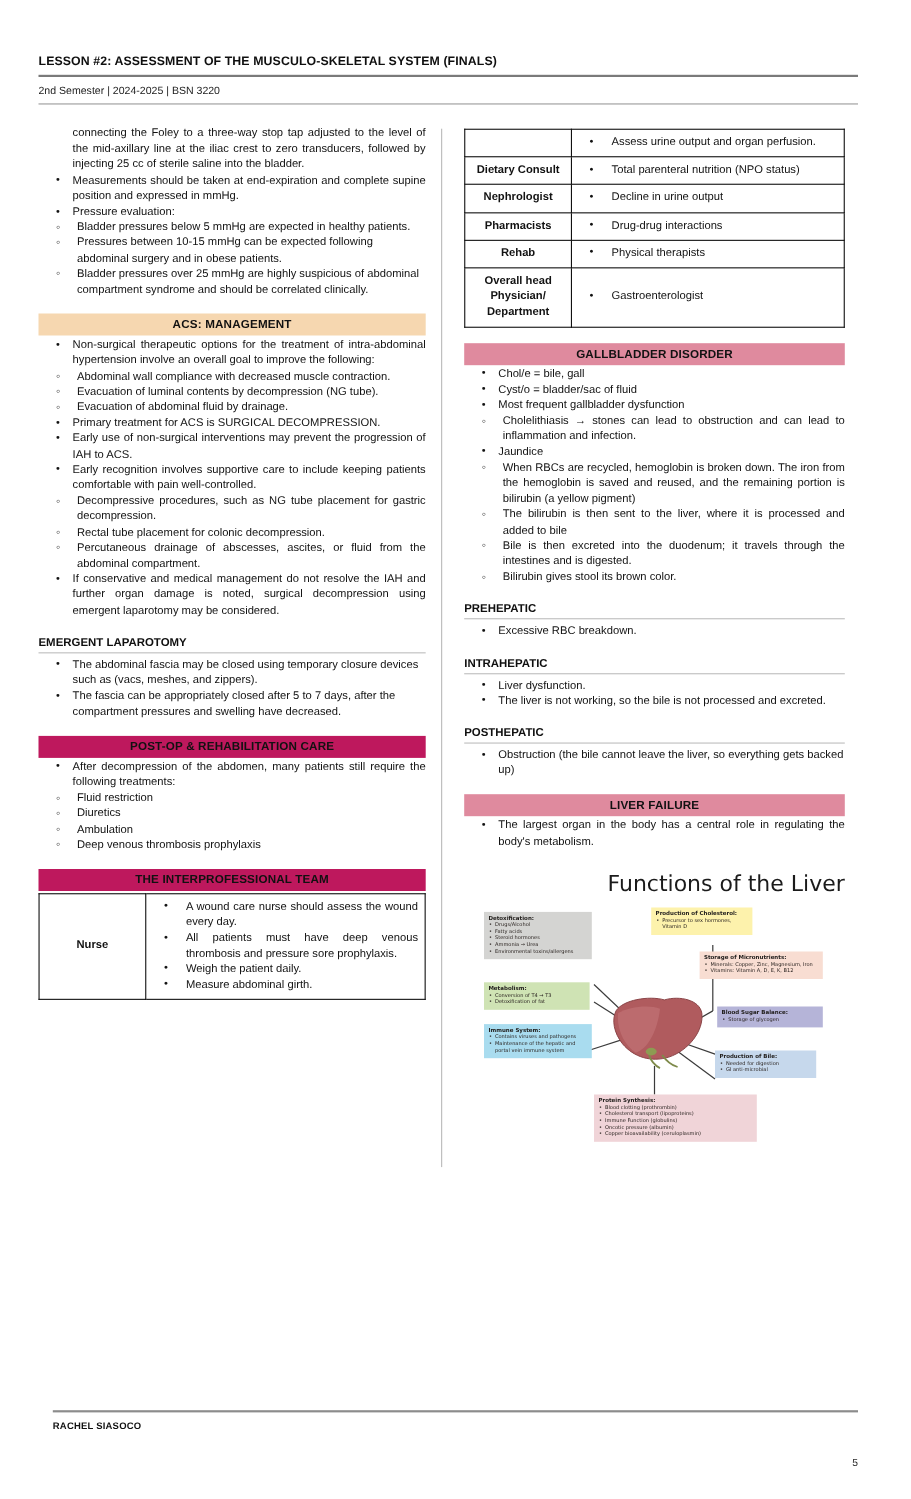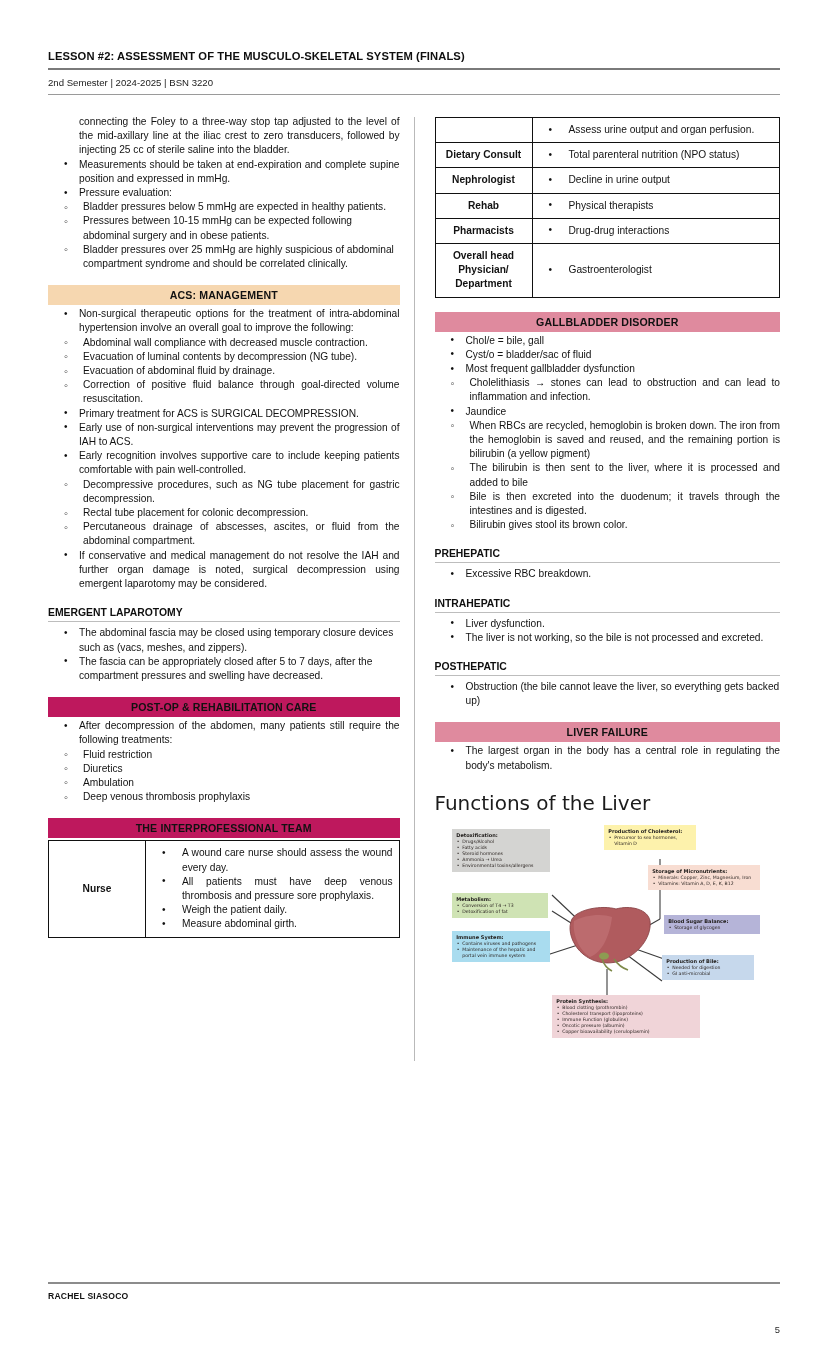--- a/index.html
+++ b/index.html
@@ -5,21 +5,21 @@
   * { box-sizing: border-box; }
   html, body { margin: 0; padding: 0; }
   body {
     width: 828px; height: 1363px;
     background: #ffffff;
     font-family: "Liberation Sans", sans-serif;
     color: #111111;
     position: relative;
     overflow: hidden;
   }
-  .page { padding: 50px 48px 0 48px; width: 828px; height: 1363px; position: relative; }
+  .page { padding: 50px 48px 0 35px; width: 828px; height: 1363px; position: relative; }
 
   
   .doc-title {
     font-size: 11.2px; font-weight: bold; letter-spacing: .1px;
     color: #0f0f0f; padding-bottom: 6px;
   }
   .rule-thick { height: 2px; background: #7a7a7a; margin-bottom: 7px; }
   .rule-thin  { height: 1px; background: #9a9a9a; }
   .doc-sub { font-size: 9.6px; color: #1a1a1a; padding-bottom: 6px; }
 
@@ -79,21 +79,21 @@
   table.grid td.role {
     text-align: center; font-weight: bold; width: 97px;
   }
   table.grid td.items { text-align: justify; }
   table.grid ul { list-style: none; margin: 0; padding: 0; }
   table.grid ul > li { position: relative; padding-left: 30px; text-align: justify; }
   table.grid ul > li::before { content: "\2022"; position: absolute; left: 10px; top: -0.5px; }
 
   
   .fig-title {
-    text-align: left; font-size: 20px; font-weight: 400;
+    text-align: right; font-size: 20px; font-weight: 400;
     color: #1b1b1b; margin: 18px 0 8px 0;
     font-family: "DejaVu Sans", sans-serif;
   }
   .fig {
     position: relative; width: 310px; height: 238px; margin: 0 auto;
     background: #ffffff;
   }
   .fbox {
     position: absolute; font-size: 4.6px; line-height: 6.1px;
     padding: 3px 4px; color: #2a2320;
@@ -148,21 +148,20 @@
 
       <div class="banner peach">ACS: MANAGEMENT</div>
 
       <ul class="l1">
         <li>Non-surgical therapeutic options for the treatment of intra-abdominal hypertension involve an overall goal to improve the following:</li>
       </ul>
       <ul class="l2">
         <li>Abdominal wall compliance with decreased muscle contraction.</li>
         <li>Evacuation of luminal contents by decompression (NG tube).</li>
         <li>Evacuation of abdominal fluid by drainage.</li>
-        <li>Correction of positive fluid balance through goal-directed volume resuscitation.</li>
       </ul>
       <ul class="l1">
         <li>Primary treatment for ACS is SURGICAL DECOMPRESSION.</li>
         <li>Early use of non-surgical interventions may prevent the progression of IAH to ACS.</li>
         <li>Early recognition involves supportive care to include keeping patients comfortable with pain well-controlled.</li>
       </ul>
       <ul class="l2">
         <li>Decompressive procedures, such as NG tube placement for gastric decompression.</li>
         <li>Rectal tube placement for colonic decompression.</li>
         <li>Percutaneous drainage of abscesses, ascites, or fluid from the abdominal compartment.</li>
@@ -232,32 +231,32 @@
         </tr>
         <tr>
           <td class="role">Nephrologist</td>
           <td class="items">
             <ul>
                   <li>Decline in urine output</li>
                 </ul>
           </td>
         </tr>
         <tr>
+          <td class="role">Pharmacists</td>
+          <td class="items">
+            <ul>
+                  <li>Drug-drug interactions</li>
+                </ul>
+          </td>
+        </tr>
+        <tr>
           <td class="role">Rehab</td>
           <td class="items">
             <ul>
                   <li>Physical therapists</li>
-                </ul>
-          </td>
-        </tr>
-        <tr>
-          <td class="role">Pharmacists</td>
-          <td class="items">
-            <ul>
-                  <li>Drug-drug interactions</li>
                 </ul>
           </td>
         </tr>
         <tr>
           <td class="role" style="height:52px;">Overall head Physician/ Department</td>
           <td class="items">
             <ul>
                   <li>Gastroenterologist</li>
                 </ul>
           </td>

